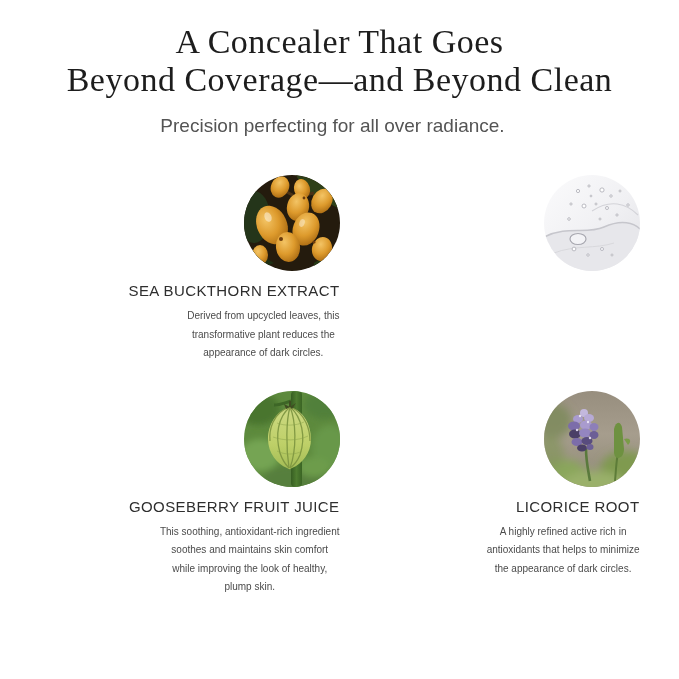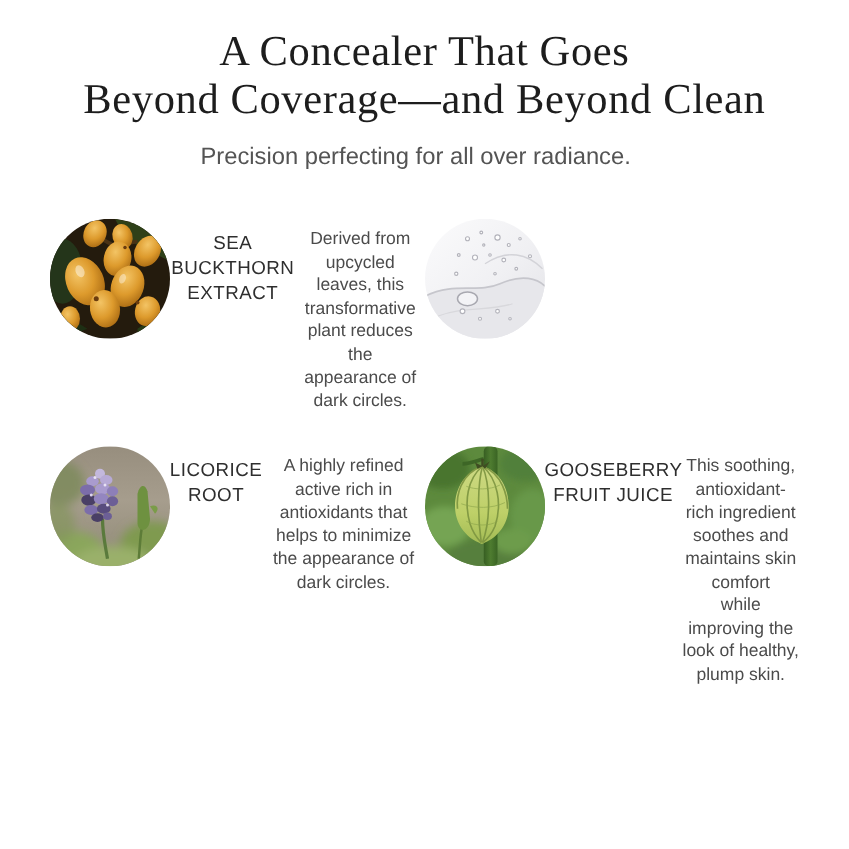--- a/index.html
+++ b/index.html
@@ -35,42 +35,42 @@
   .grid {
     margin-top: 36px;
     display: grid;
     grid-template-columns: 300px 300px;
     justify-content: center;
     column-gap: 0px;
     row-gap: 28px;
   }
   .card {
     display: flex;
-    flex-direction: row;
-    align-items: flex-start;
+    flex-direction: column;
+    align-items: flex-end;
     text-align: center;
   }
   .circle {
     width: 96px; height: 96px;
     border-radius: 50%;
     overflow: hidden;
     flex: 0 0 auto;
   }
   .circle svg { display: block; }
   .card h3 {
     margin: 10px 0 0 0;
     font-size: 15px;
     line-height: 20px;
     font-weight: 400;
     letter-spacing: 0.4px;
     color: #2e2e2e;
   }
   .card p {
     margin: 6px 0 0 0;
-    font-size: 14px;
+    font-size: 10px;
     line-height: 18.5px;
     font-weight: 400;
     color: #4b4b4b;
     white-space: pre-line;
   }
 </style>
 </head>
 <body>
 
 <div class="page">
@@ -156,20 +156,74 @@
               <circle cx="84" cy="30" r="1.2"></circle>
           </g>
         </svg>
       </div>
     </div>
 
     <div class="card">
       <div class="circle">
         <svg width="96" height="96" viewBox="0 0 96 96">
           <defs>
+            <linearGradient id="husk" x1="0" y1="0" x2="0" y2="1">
+              <stop offset="0%" stop-color="#cdd983"></stop>
+              <stop offset="60%" stop-color="#bed068"></stop>
+              <stop offset="100%" stop-color="#a3bb55"></stop>
+            </linearGradient>
+            <linearGradient id="stem" x1="0" y1="0" x2="1" y2="0">
+              <stop offset="0%" stop-color="#375e22"></stop>
+              <stop offset="50%" stop-color="#4e7c30"></stop>
+              <stop offset="100%" stop-color="#3a6424"></stop>
+            </linearGradient>
+            <filter id="soft2" x="-40%" y="-40%" width="180%" height="180%">
+              <feGaussianBlur stdDeviation="3"></feGaussianBlur>
+            </filter>
+          </defs>
+          <rect width="96" height="96" fill="#5d8a3d"></rect>
+          <g filter="url(#soft2)">
+            <ellipse cx="14" cy="18" rx="22" ry="16" fill="#49742e"></ellipse>
+            <ellipse cx="80" cy="14" rx="20" ry="14" fill="#51803a"></ellipse>
+            <ellipse cx="86" cy="56" rx="18" ry="22" fill="#68984a"></ellipse>
+            <ellipse cx="16" cy="64" rx="20" ry="16" fill="#74a452"></ellipse>
+            <ellipse cx="50" cy="88" rx="32" ry="14" fill="#567f3c"></ellipse>
+            <ellipse cx="70" cy="76" rx="16" ry="10" fill="#6d9c4c"></ellipse>
+          </g>
+          <rect x="47" y="0" width="11" height="96" rx="4" fill="url(#stem)"></rect>
+          <path d="M47,10 C40,12 36,14 30,14" stroke="#3d6626" stroke-width="3" fill="none"></path>
+          <path d="M46,16 C32,20 24,34 24,48 C24,62 33,73 43,77 C45,78.5 46,78.5 48,77 C58,73 67,62 67,48 C67,34 60,20 46,16 Z" fill="url(#husk)"></path>
+          <g stroke="#7c9440" stroke-width="1.3" fill="none" opacity="0.9">
+            <path d="M46,16 C34,26 31,44 36,62 C39,71 43,75 45,77"></path>
+            <path d="M46,16 C42,30 42,56 45,77"></path>
+            <path d="M46,16 C52,30 53,58 46,77"></path>
+            <path d="M46,16 C58,26 62,46 56,64 C53,71 49,75 46,77"></path>
+            <path d="M46,16 C28,22 25,40 26,50"></path>
+            <path d="M46,16 C62,22 66,40 66,50"></path>
+          </g>
+          <g stroke="#89a24a" stroke-width="0.7" fill="none" opacity="0.7">
+            <path d="M33,32 C40,35 52,35 60,31"></path>
+            <path d="M29,46 C40,50 54,50 64,45"></path>
+            <path d="M33,60 C40,64 52,64 58,60"></path>
+          </g>
+          <path d="M40,13 L46,16 L52,12 L48,18 L46,16 L42,18 Z" fill="#3f4d22"></path>
+          <path d="M46,10 C46,13 46,14 46,16" stroke="#3f4d22" stroke-width="2" fill="none"></path>
+        </svg>
+      </div>
+      <h3>GOOSEBERRY FRUIT JUICE</h3>
+      <p>This soothing, antioxidant-rich ingredient
+soothes and maintains skin comfort
+while improving the look of healthy,
+plump skin.</p>
+    </div>
+
+    <div class="card">
+      <div class="circle">
+        <svg width="96" height="96" viewBox="0 0 96 96">
+          <defs>
             <linearGradient id="licbg" x1="0" y1="0" x2="0" y2="1">
               <stop offset="0%" stop-color="#978e7e"></stop>
               <stop offset="45%" stop-color="#a69d8d"></stop>
               <stop offset="100%" stop-color="#8f8a76"></stop>
             </linearGradient>
             <filter id="soft" x="-40%" y="-40%" width="180%" height="180%">
               <feGaussianBlur stdDeviation="4"></feGaussianBlur>
             </filter>
           </defs>
           <rect width="96" height="96" fill="url(#licbg)"></rect>
@@ -204,68 +258,14 @@
               <circle cx="46" cy="47" r="1.2" fill="#ddd5ee"></circle>
           </g>
         </svg>
       </div>
       <h3>LICORICE ROOT</h3>
       <p>A highly refined active rich in
 antioxidants that helps to minimize
 the appearance of dark circles.</p>
     </div>
 
-    <div class="card">
-      <div class="circle">
-        <svg width="96" height="96" viewBox="0 0 96 96">
-          <defs>
-            <linearGradient id="husk" x1="0" y1="0" x2="0" y2="1">
-              <stop offset="0%" stop-color="#cdd983"></stop>
-              <stop offset="60%" stop-color="#bed068"></stop>
-              <stop offset="100%" stop-color="#a3bb55"></stop>
-            </linearGradient>
-            <linearGradient id="stem" x1="0" y1="0" x2="1" y2="0">
-              <stop offset="0%" stop-color="#375e22"></stop>
-              <stop offset="50%" stop-color="#4e7c30"></stop>
-              <stop offset="100%" stop-color="#3a6424"></stop>
-            </linearGradient>
-            <filter id="soft2" x="-40%" y="-40%" width="180%" height="180%">
-              <feGaussianBlur stdDeviation="3"></feGaussianBlur>
-            </filter>
-          </defs>
-          <rect width="96" height="96" fill="#5d8a3d"></rect>
-          <g filter="url(#soft2)">
-            <ellipse cx="14" cy="18" rx="22" ry="16" fill="#49742e"></ellipse>
-            <ellipse cx="80" cy="14" rx="20" ry="14" fill="#51803a"></ellipse>
-            <ellipse cx="86" cy="56" rx="18" ry="22" fill="#68984a"></ellipse>
-            <ellipse cx="16" cy="64" rx="20" ry="16" fill="#74a452"></ellipse>
-            <ellipse cx="50" cy="88" rx="32" ry="14" fill="#567f3c"></ellipse>
-            <ellipse cx="70" cy="76" rx="16" ry="10" fill="#6d9c4c"></ellipse>
-          </g>
-          <rect x="47" y="0" width="11" height="96" rx="4" fill="url(#stem)"></rect>
-          <path d="M47,10 C40,12 36,14 30,14" stroke="#3d6626" stroke-width="3" fill="none"></path>
-          <path d="M46,16 C32,20 24,34 24,48 C24,62 33,73 43,77 C45,78.5 46,78.5 48,77 C58,73 67,62 67,48 C67,34 60,20 46,16 Z" fill="url(#husk)"></path>
-          <g stroke="#7c9440" stroke-width="1.3" fill="none" opacity="0.9">
-            <path d="M46,16 C34,26 31,44 36,62 C39,71 43,75 45,77"></path>
-            <path d="M46,16 C42,30 42,56 45,77"></path>
-            <path d="M46,16 C52,30 53,58 46,77"></path>
-            <path d="M46,16 C58,26 62,46 56,64 C53,71 49,75 46,77"></path>
-            <path d="M46,16 C28,22 25,40 26,50"></path>
-            <path d="M46,16 C62,22 66,40 66,50"></path>
-          </g>
-          <g stroke="#89a24a" stroke-width="0.7" fill="none" opacity="0.7">
-            <path d="M33,32 C40,35 52,35 60,31"></path>
-            <path d="M29,46 C40,50 54,50 64,45"></path>
-            <path d="M33,60 C40,64 52,64 58,60"></path>
-          </g>
-          <path d="M40,13 L46,16 L52,12 L48,18 L46,16 L42,18 Z" fill="#3f4d22"></path>
-          <path d="M46,10 C46,13 46,14 46,16" stroke="#3f4d22" stroke-width="2" fill="none"></path>
-        </svg>
-      </div>
-      <h3>GOOSEBERRY FRUIT JUICE</h3>
-      <p>This soothing, antioxidant-rich ingredient
-soothes and maintains skin comfort
-while improving the look of healthy,
-plump skin.</p>
-    </div>
-
   </div>
 </div>
 
 </body></html>

